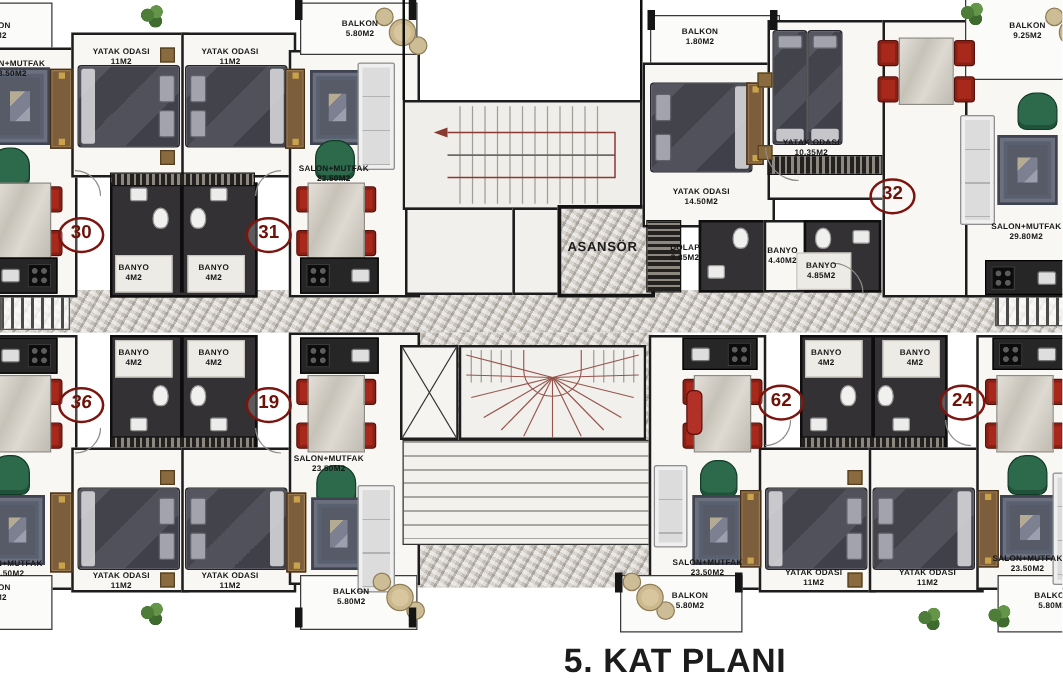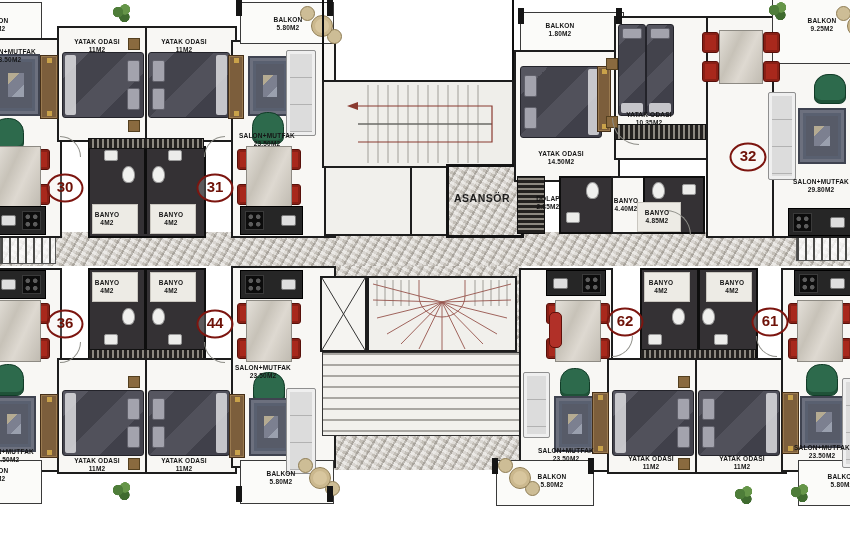--- a/index.html
+++ b/index.html
@@ -413,20 +413,21 @@
   <div class="abs pillar" style="left:588px;top:458px;width:6px;height:16px"></div>
   <div class="abs pillar" style="left:518px;top:8px;width:6px;height:16px"></div>
   <div class="abs pillar" style="left:616px;top:8px;width:6px;height:16px"></div>
 
   <div class="abs plant" style="left:112px;top:4px"></div>
   <div class="abs plant" style="left:768px;top:2px"></div>
   <div class="abs plant" style="left:112px;top:482px"></div>
   <div class="abs plant" style="left:734px;top:486px"></div>
   <div class="abs plant" style="left:790px;top:484px"></div>
 
+  <div class="floor-title" style="left:540px;top:529px">5. KAT PLANI</div>
 <div class="plan-label" style="left: -6px; top: 25px;">
       <div>BALKON</div>
       <div>5.80M2</div>
     </div>
     <div class="plan-label" style="left: 288px; top: 24px;">
       <div>BALKON</div>
       <div>5.80M2</div>
     </div>
     <div class="plan-label" style="left: 8px; top: 56px;">
       <div>SALON+MUTFAK</div>
@@ -543,18 +544,18 @@
     <div class="plan-label" style="left: 552px; top: 481px;">
       <div>BALKON</div>
       <div>5.80M2</div>
     </div>
     <div class="plan-label" style="left: 842px; top: 481px;">
       <div>BALKON</div>
       <div>5.80M2</div>
     </div>
     <div class="unit-badge" style="left: 65px; top: 188px;">30</div>
     <div class="unit-badge" style="left: 215px; top: 188px;">31</div>
-    <div class="unit-badge" style="left: 748px; top: 157px;">32</div>
-    <div class="unit-badge" style="left: 65px; top: 324px;">36</div>
-    <div class="unit-badge" style="left: 215px; top: 324px;">44</div>
+    <div class="unit-badge" style="left: 714px; top: 157px;">32</div>
+    <div class="unit-badge" style="left: 65px; top: 324px; font-style: italic;">36</div>
+    <div class="unit-badge" style="left: 215px; top: 324px;">19</div>
     <div class="unit-badge" style="left: 625px; top: 322px;">62</div>
-    <div class="unit-badge" style="left: 770px; top: 322px;">61</div>
+    <div class="unit-badge" style="left: 770px; top: 322px;">24</div>
   </div>
 
 </body></html>

